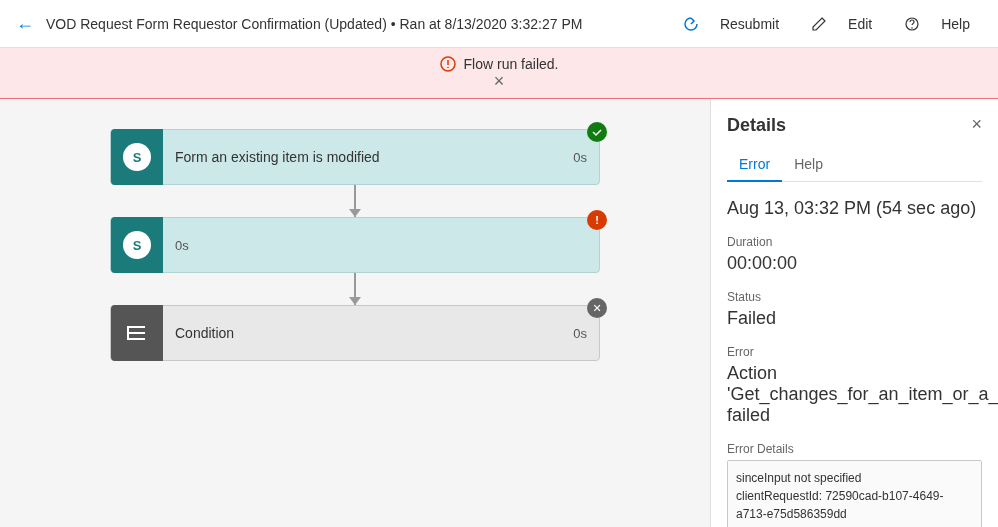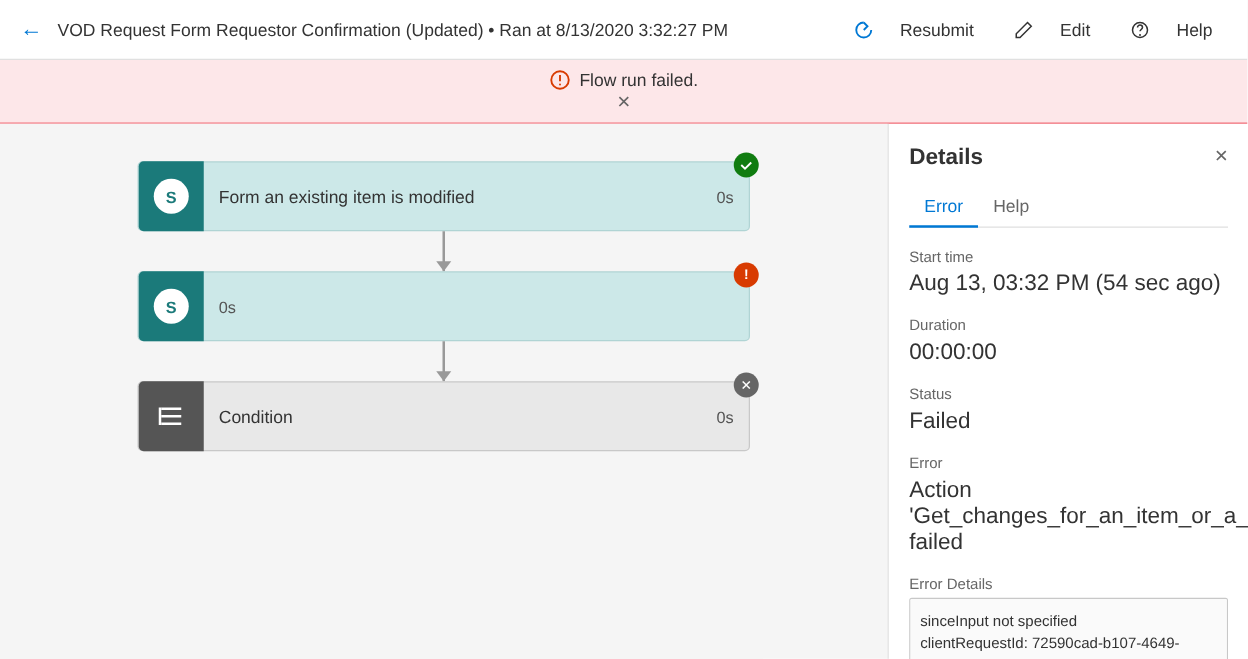--- a/index.html
+++ b/index.html
@@ -251,21 +251,20 @@
     <div class="tabs">
       <div class="tab active">
         <span>Error</span>
       </div>
       <div class="tab">
         <span>Help</span>
       </div>
     </div>
 
     <div class="detail-field">
-      <div class="detail-label">Start time</div>
       <div class="detail-value">Aug 13, 03:32 PM (54 sec ago)</div>
     </div>
 
     <div class="detail-field">
       <div class="detail-label">Duration</div>
       <div class="detail-value">00:00:00</div>
     </div>
 
     <div class="detail-field">
       <div class="detail-label">Status</div>

